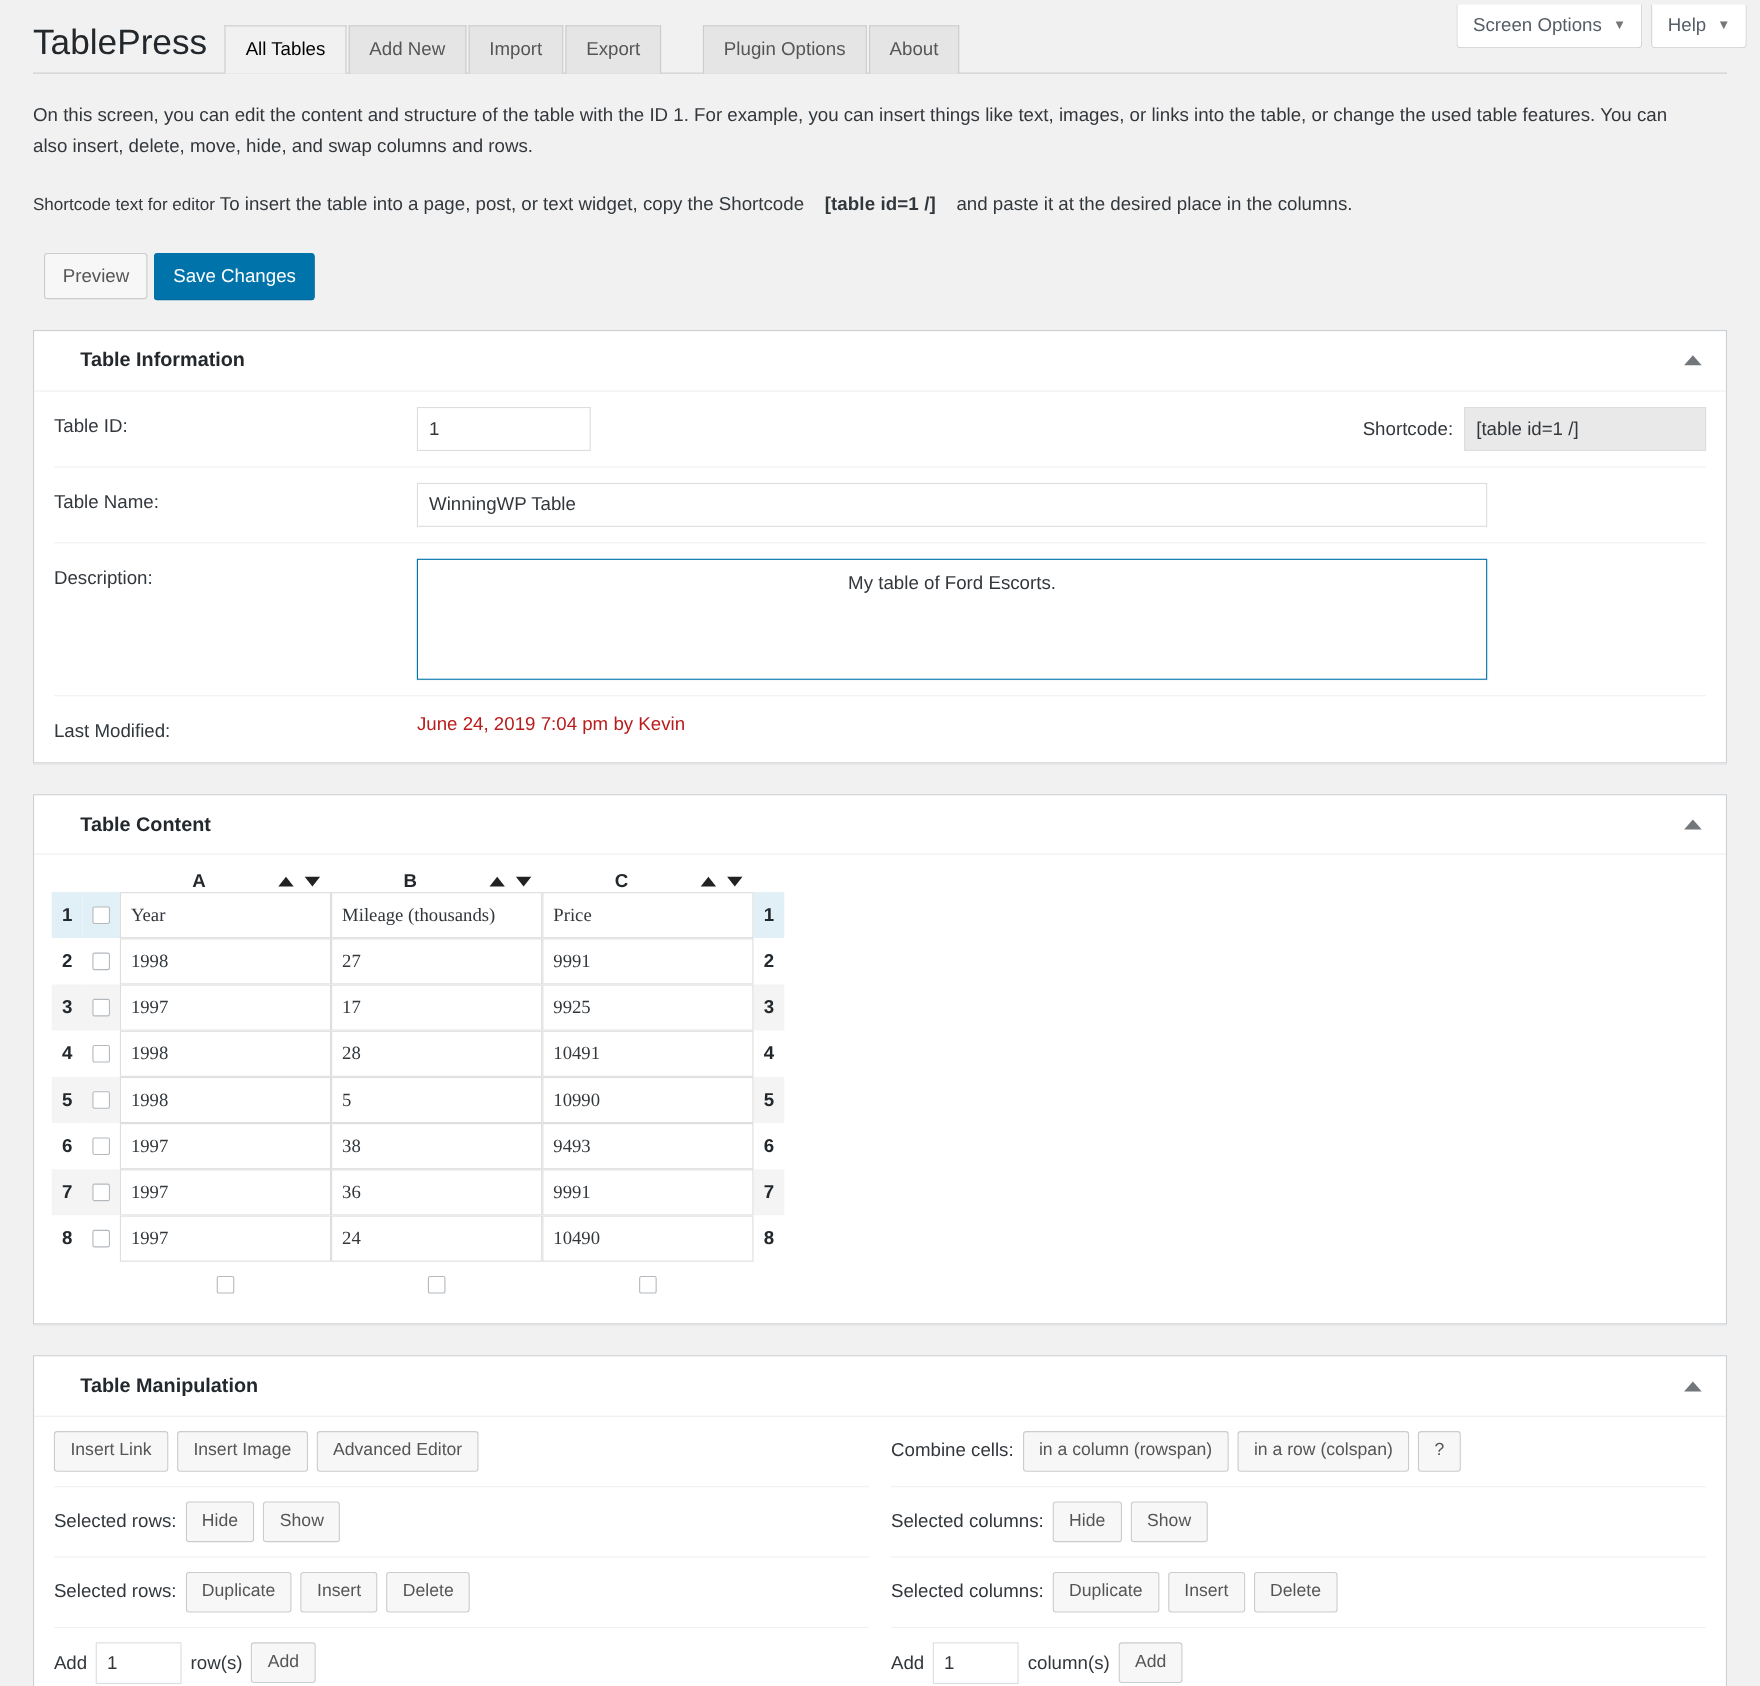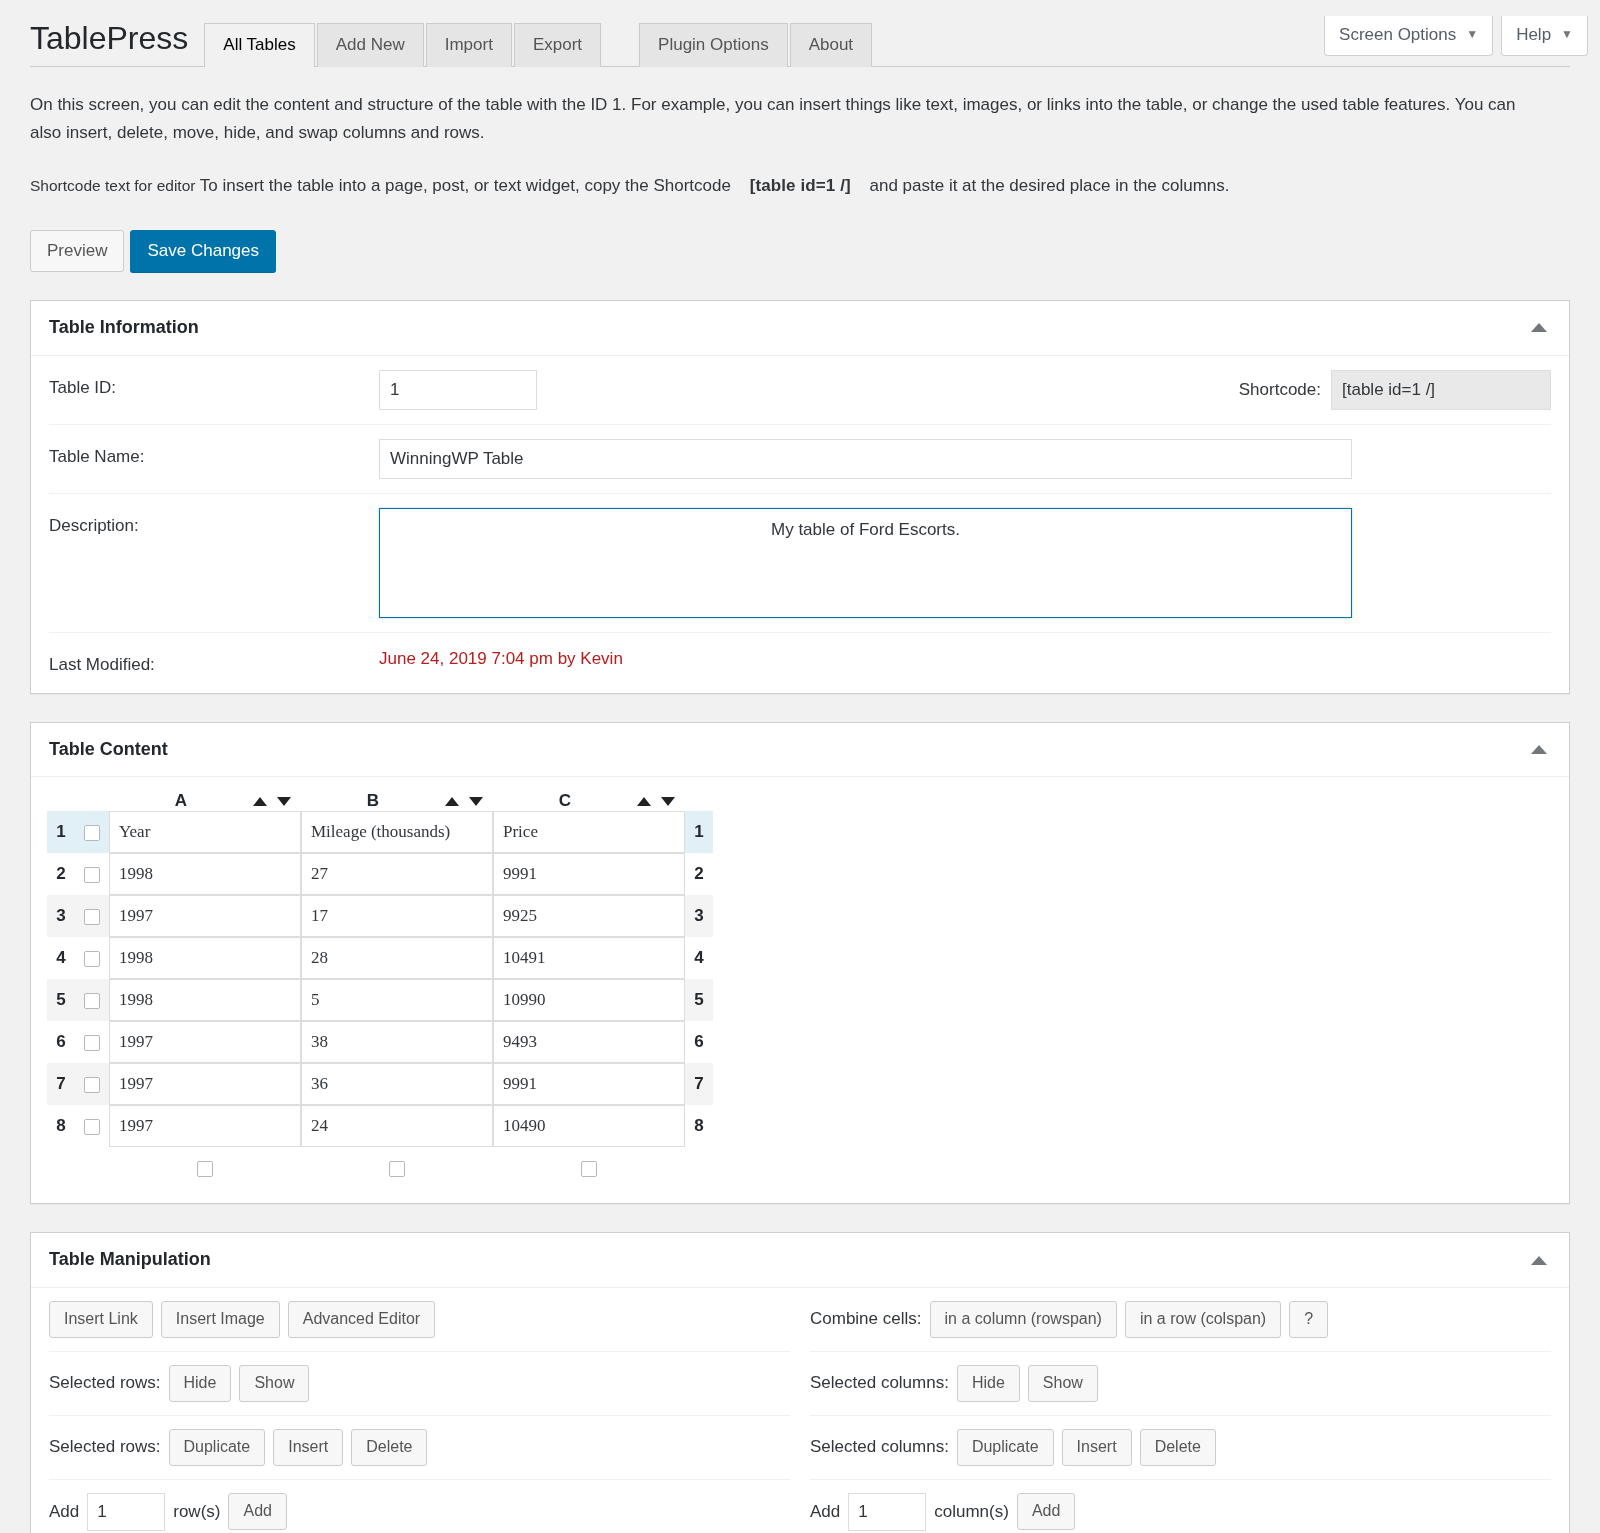--- a/index.html
+++ b/index.html
@@ -8,21 +8,21 @@
     width: 1600px;
     background: #f1f1f1;
     font-family: "Liberation Sans", sans-serif;
     color: #32373c;
     -webkit-font-smoothing: antialiased;
   }
   .page { width: 1600px; position: relative; padding: 0 0 40px 0; }
 
   
   .meta-bar {
-    position: absolute; top: 16px; right: 12px;
+    position: absolute; top: 4px; right: 12px;
     display: flex; gap: 8px; align-items: flex-start;
   }
   .meta-btn {
     background: #fff;
     border: 1px solid #ccd0d4;
     border-top: none;
     border-radius: 0 0 4px 4px;
     padding: 8px 14px 9px 14px;
     font-size: 17px;
     color: #555d66;
@@ -85,21 +85,21 @@
     color: #32373c;
     margin: 24px 0 0 0;
   }
   .intro p.shortcode-line { margin-top: 26px; }
   .sc-label { font-size: 15.5px; }
   .sc-code { font-weight: bold; letter-spacing: .1px; }
   .sc-gap { display: inline-block; width: 14px; }
 
   
   .actions {
-    padding: 30px 30px 0 30px;
+    padding: 30px 30px 0 40px;
     display: flex; gap: 6px; align-items: flex-end;
   }
   .btn {
     font-family: "Liberation Sans", sans-serif;
     font-size: 17px;
     line-height: 1;
     padding: 11px 16px 12px 16px;
     background: #f7f7f7;
     border: 1px solid #ccc;
     border-radius: 3px;
@@ -124,20 +124,21 @@
   .panel-head {
     display: flex; align-items: center; justify-content: space-between;
     padding: 16px 18px 16px 18px;
     border-bottom: 1px solid #eee;
   }
   .panel-title {
     font-size: 18px;
     font-weight: bold;
     color: #23282d;
     line-height: 1.2;
+    margin-left: 24px;
   }
   .toggle-arrow {
     width: 0; height: 0;
     border-left: 8px solid transparent;
     border-right: 8px solid transparent;
     border-bottom: 9px solid #72777c;
     cursor: pointer;
     margin-right: 4px;
   }
   .panel-body { padding: 0 18px 4px 18px; }

